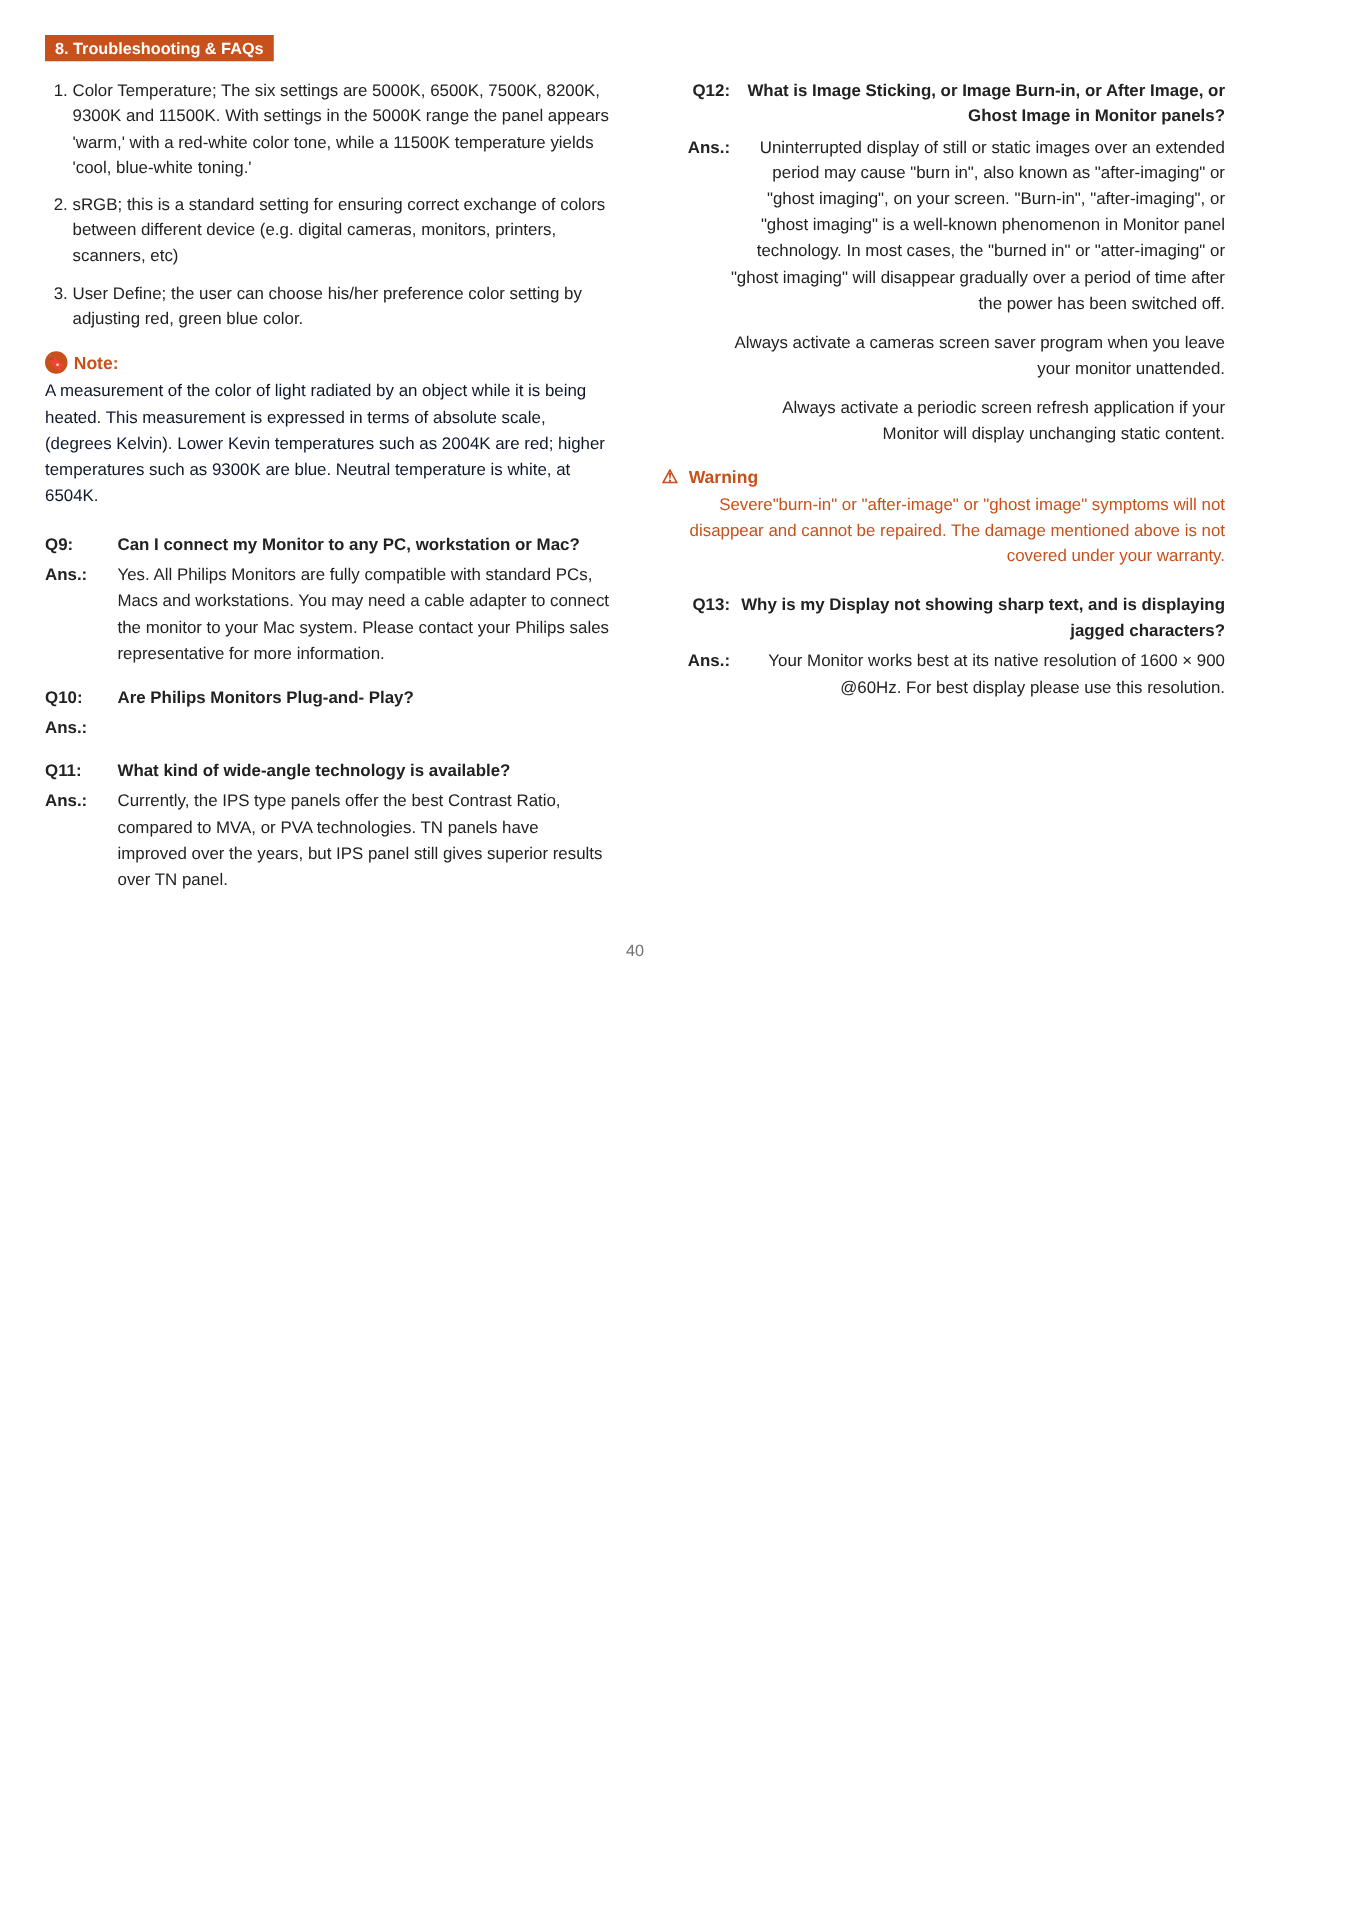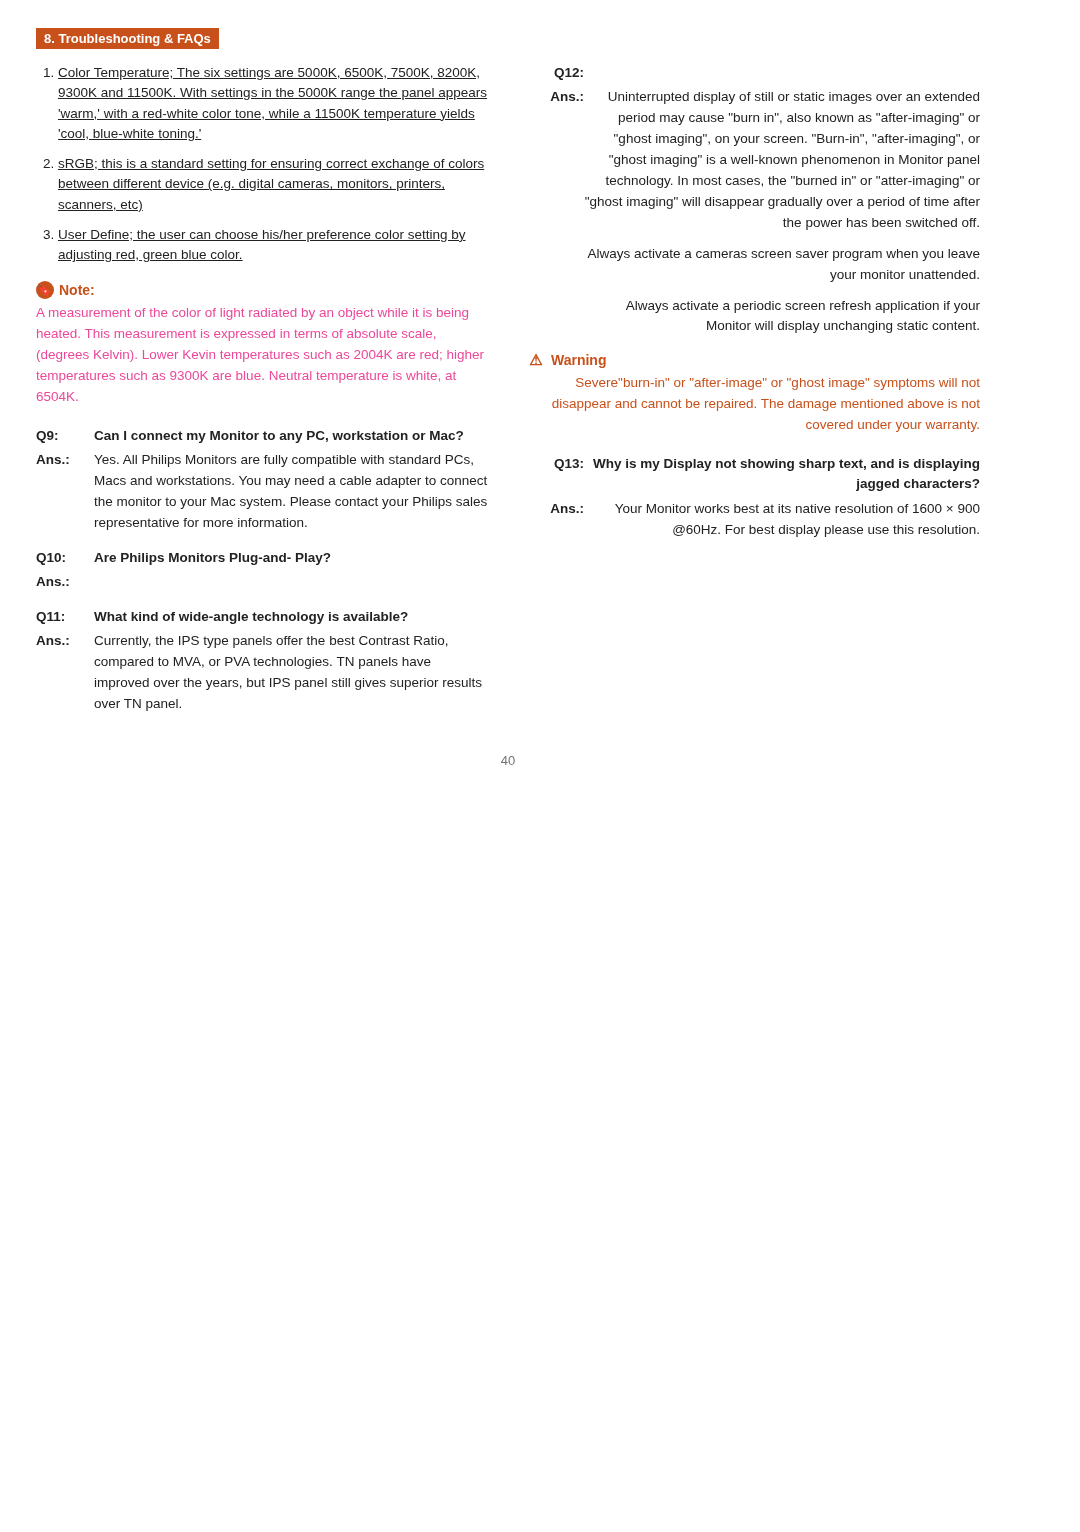--- a/index.html
+++ b/index.html
@@ -40,21 +40,20 @@
       min-width: 0;
       text-align: right;
     }
     ol {
       padding-left: 22px;
       margin-bottom: 14px;
     }
     ol li {
       margin-bottom: 10px;
       line-height: 1.5;
-      text-decoration: underline;
     }
     .note-box {
       margin: 16px 0 18px 0;
     }
     .note-title {
       color: #c8501a;
       font-weight: bold;
       font-size: 14px;
       display: flex;
       align-items: center;
@@ -68,21 +67,21 @@
       background: #c8501a;
       color: #fff;
       display: inline-flex;
       align-items: center;
       justify-content: center;
       font-size: 12px;
       font-weight: bold;
       flex-shrink: 0;
     }
     .note-text {
-      color: #ec4899;
+      color: #0f172a;
       line-height: 1.55;
       font-size: 13.5px;
     }
     .warning-box {
       margin: 14px 0 18px 0;
     }
     .warning-title {
       color: #c8501a;
       font-weight: bold;
       font-size: 14px;
@@ -193,20 +192,21 @@
           <span class="ans-text">Currently, the IPS type panels offer the best Contrast Ratio, compared to MVA, or PVA technologies. TN panels have improved over the years, but IPS panel still gives superior results over TN panel.</span>
         </div>
       </div>
     </div>
 
     <div class="col-right">
 
       <div class="qa-block">
         <div class="qa-row">
           <span class="qa-label">Q12:</span>
+          <span class="qa-question">What is Image Sticking, or Image Burn-in, or After Image, or Ghost Image in Monitor panels?</span>
         </div>
         <div class="qa-row">
           <span class="qa-ans-label">Ans.:</span>
           <div>
             <p class="ans-text" style="margin-bottom:10px;">Uninterrupted display of still or static images over an extended period may cause "burn in", also known as "after-imaging" or "ghost imaging", on your screen. "Burn-in", "after-imaging", or "ghost imaging" is a well-known phenomenon in Monitor panel technology. In most cases, the "burned in" or "atter-imaging" or "ghost imaging" will disappear gradually over a period of time after the power has been switched off.</p>
             <p class="ans-text" style="margin-bottom:10px;">Always activate a cameras screen saver program when you leave your monitor unattended.</p>
             <p class="ans-text">Always activate a periodic screen refresh application if your Monitor will display unchanging static content.</p>
           </div>
         </div>
       </div>

